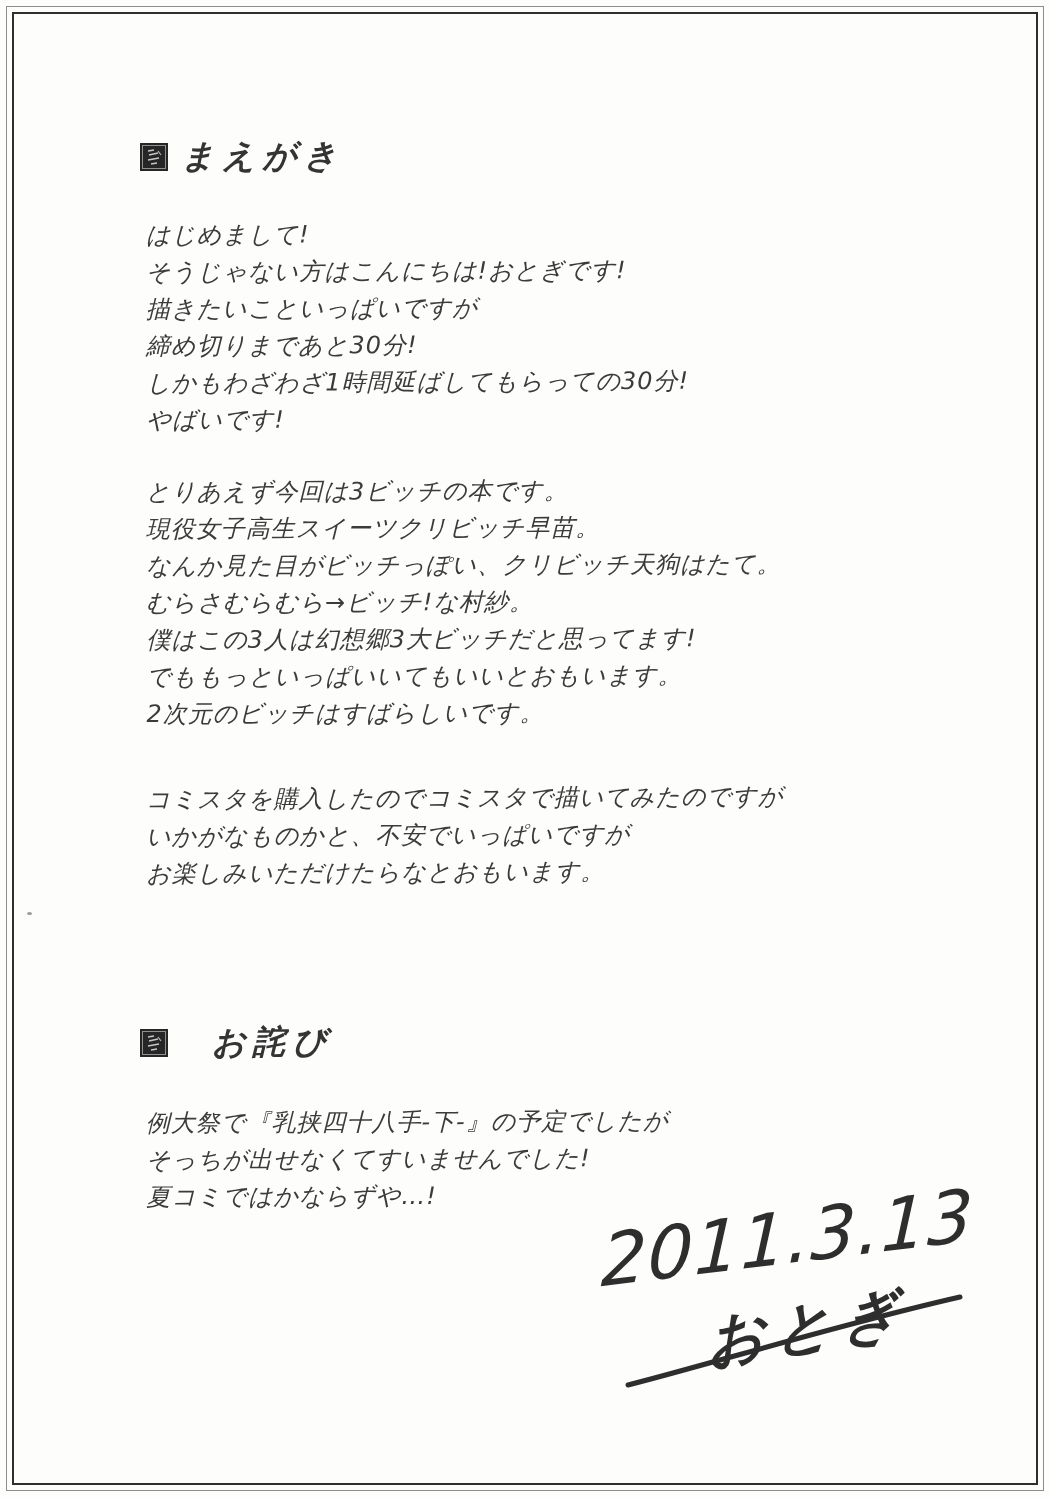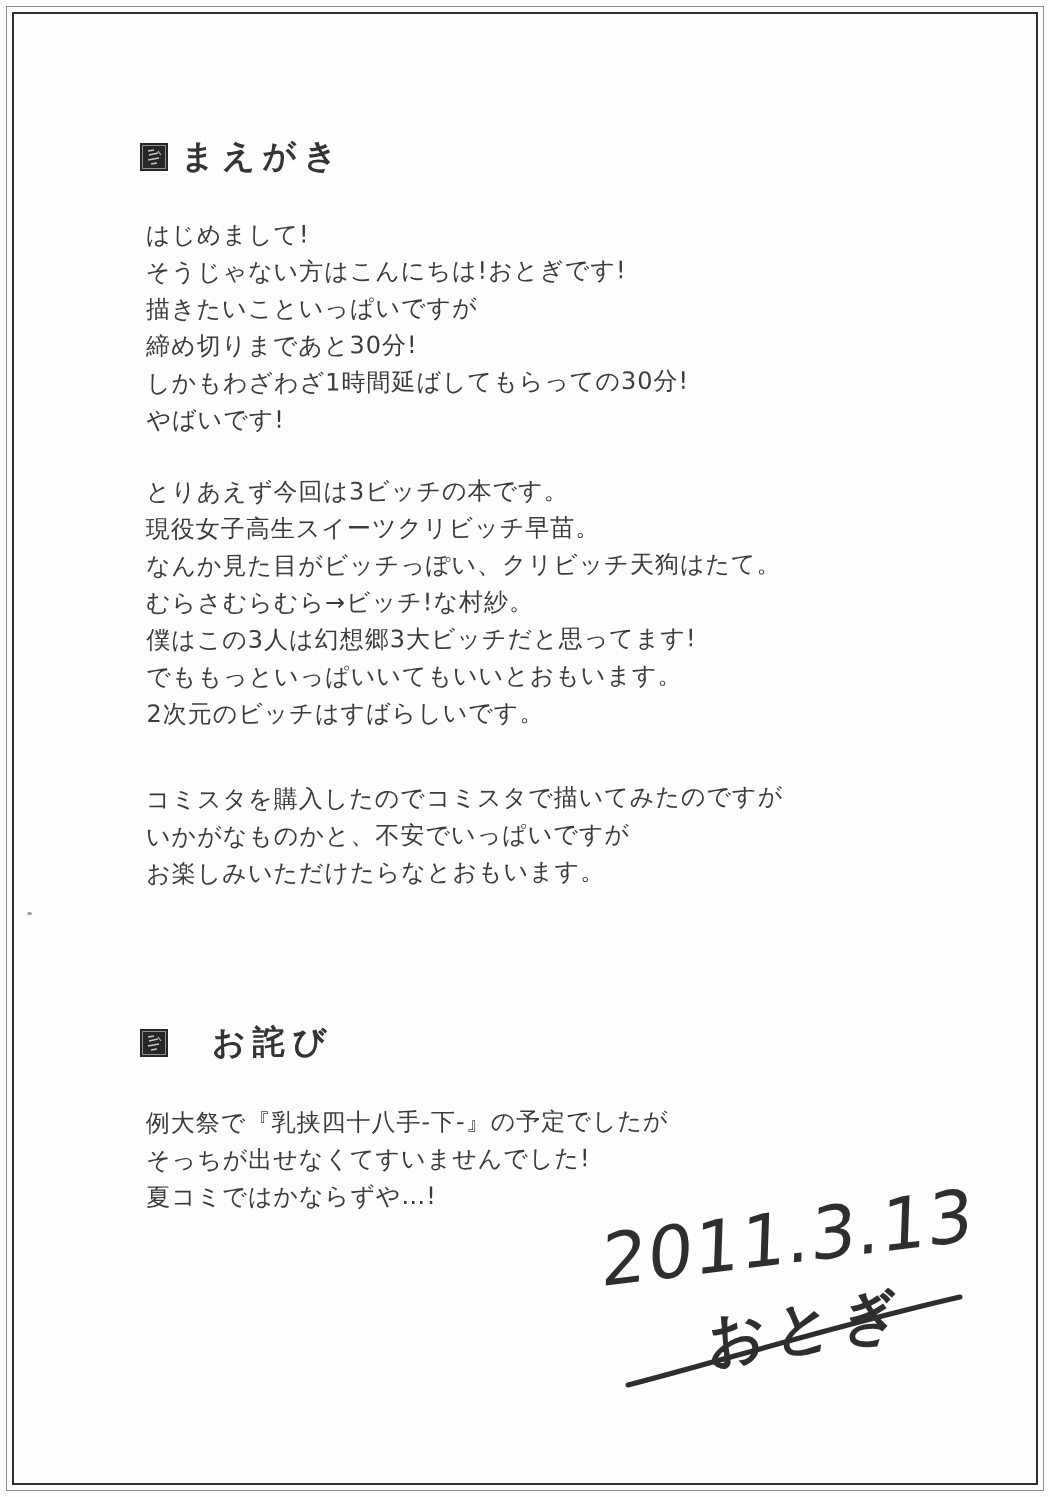--- a/index.html
+++ b/index.html
@@ -8,20 +8,21 @@
     background: #ffffff;
     font-family: "DejaVu Sans", "Liberation Sans", sans-serif;
   }
   .page {
     position: relative;
     width: 1050px;
     height: 1497px;
     background: #fdfdfc;
     overflow: hidden;
     color: #3b3b3b;
+    font-style: italic;
   }
   .frame-outer {
     position: absolute;
     inset: 6px;
     border: 1px solid #8d8d8d;
     pointer-events: none;
   }
   .frame-inner {
     position: absolute;
     inset: 12px;

